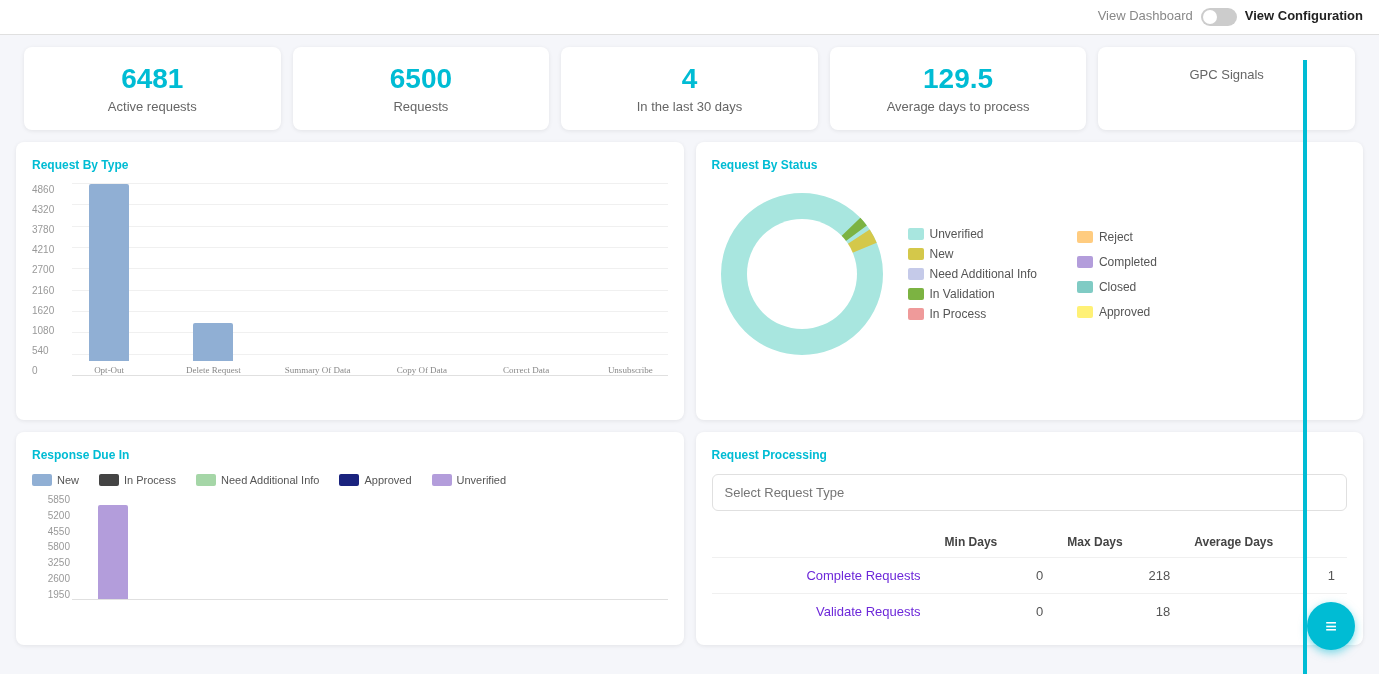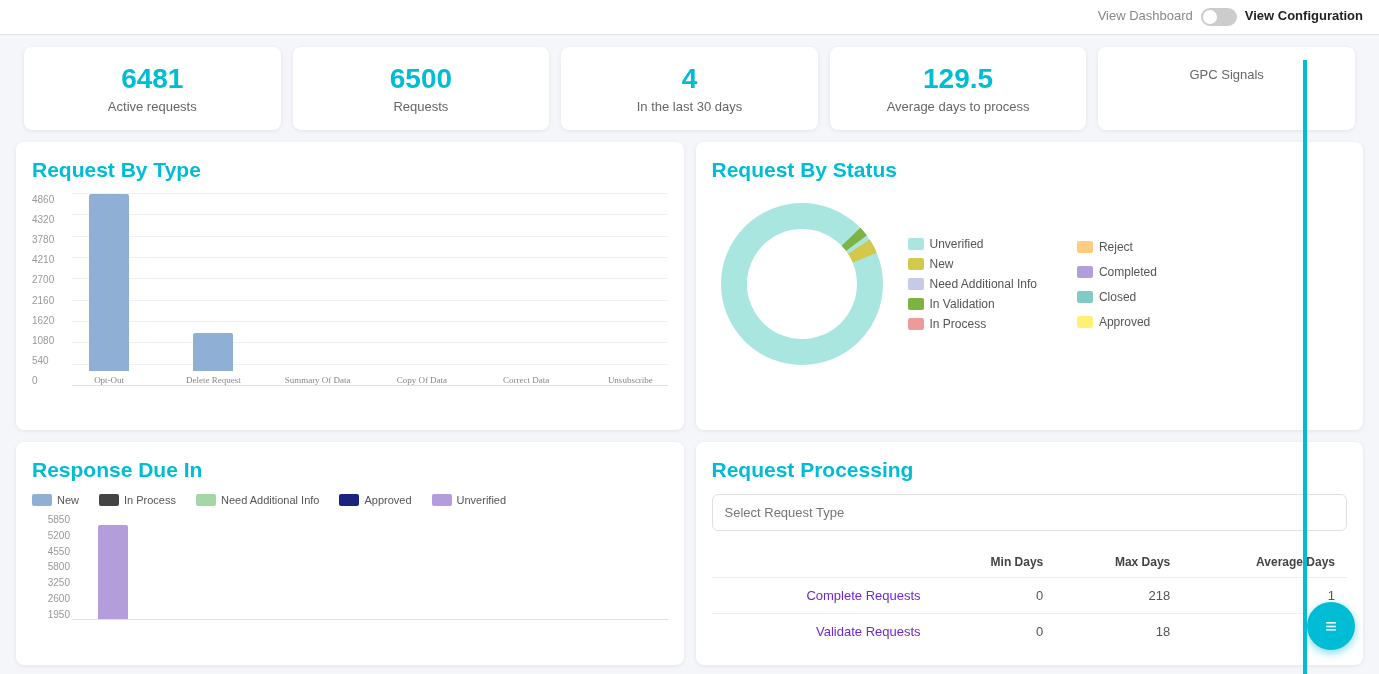--- a/index.html
+++ b/index.html
@@ -38,21 +38,21 @@
     .main-content {
       display: grid; grid-template-columns: 1fr 1fr; gap: 12px; padding: 0 16px 12px;
     }
 
     .card {
       background: #fff; border-radius: 8px;
       box-shadow: 0 1px 4px rgba(0,0,0,0.08);
       padding: 16px;
     }
     .card-title {
-      font-size: 21px; font-weight: 600; color: #00bcd4; margin-bottom: 12px;
+      font-size: 12px; font-weight: 600; color: #00bcd4; margin-bottom: 12px;
     }
 
     
     .bar-chart-area { position: relative; height: 220px; }
     .bar-chart-y-labels {
       position: absolute; left: 0; top: 0; bottom: 28px;
       display: flex; flex-direction: column-reverse; justify-content: space-between;
       font-size: 10px; color: #999; width: 35px;
     }
     .bar-chart-inner {
@@ -95,21 +95,21 @@
       font-size: 10px; color: #999; width: 38px; text-align: right;
     }
 
     
     .select-input {
       width: 100%; padding: 10px 12px; border: 1px solid #e0e0e0;
       border-radius: 6px; font-size: 13px; color: #aaa; background: #fff;
       margin-bottom: 16px; appearance: none;
     }
     .proc-table { width: 100%; border-collapse: collapse; }
-    .proc-table th { text-align: right; font-size: 12px; font-weight: 600; color: #444; padding: 8px 12px; }
+    .proc-table th { text-align: left; font-size: 12px; font-weight: 600; color: #444; padding: 8px 12px; }
     .proc-table th:first-child { text-align: left; }
     .proc-table td { padding: 10px 12px; font-size: 13px; color: #555; border-top: 1px solid #f0f0f0; text-align: right; }
     .proc-table td:first-child { text-align: right; color: #6d28d9; }
 
     .fab-button {
       position: fixed; bottom: 24px; right: 24px;
       width: 48px; height: 48px; border-radius: 50%;
       background: #00bcd4; color: #fff;
       display: flex; align-items: center; justify-content: center;
       font-size: 20px; cursor: pointer; box-shadow: 0 3px 8px rgba(0,188,212,0.5);

